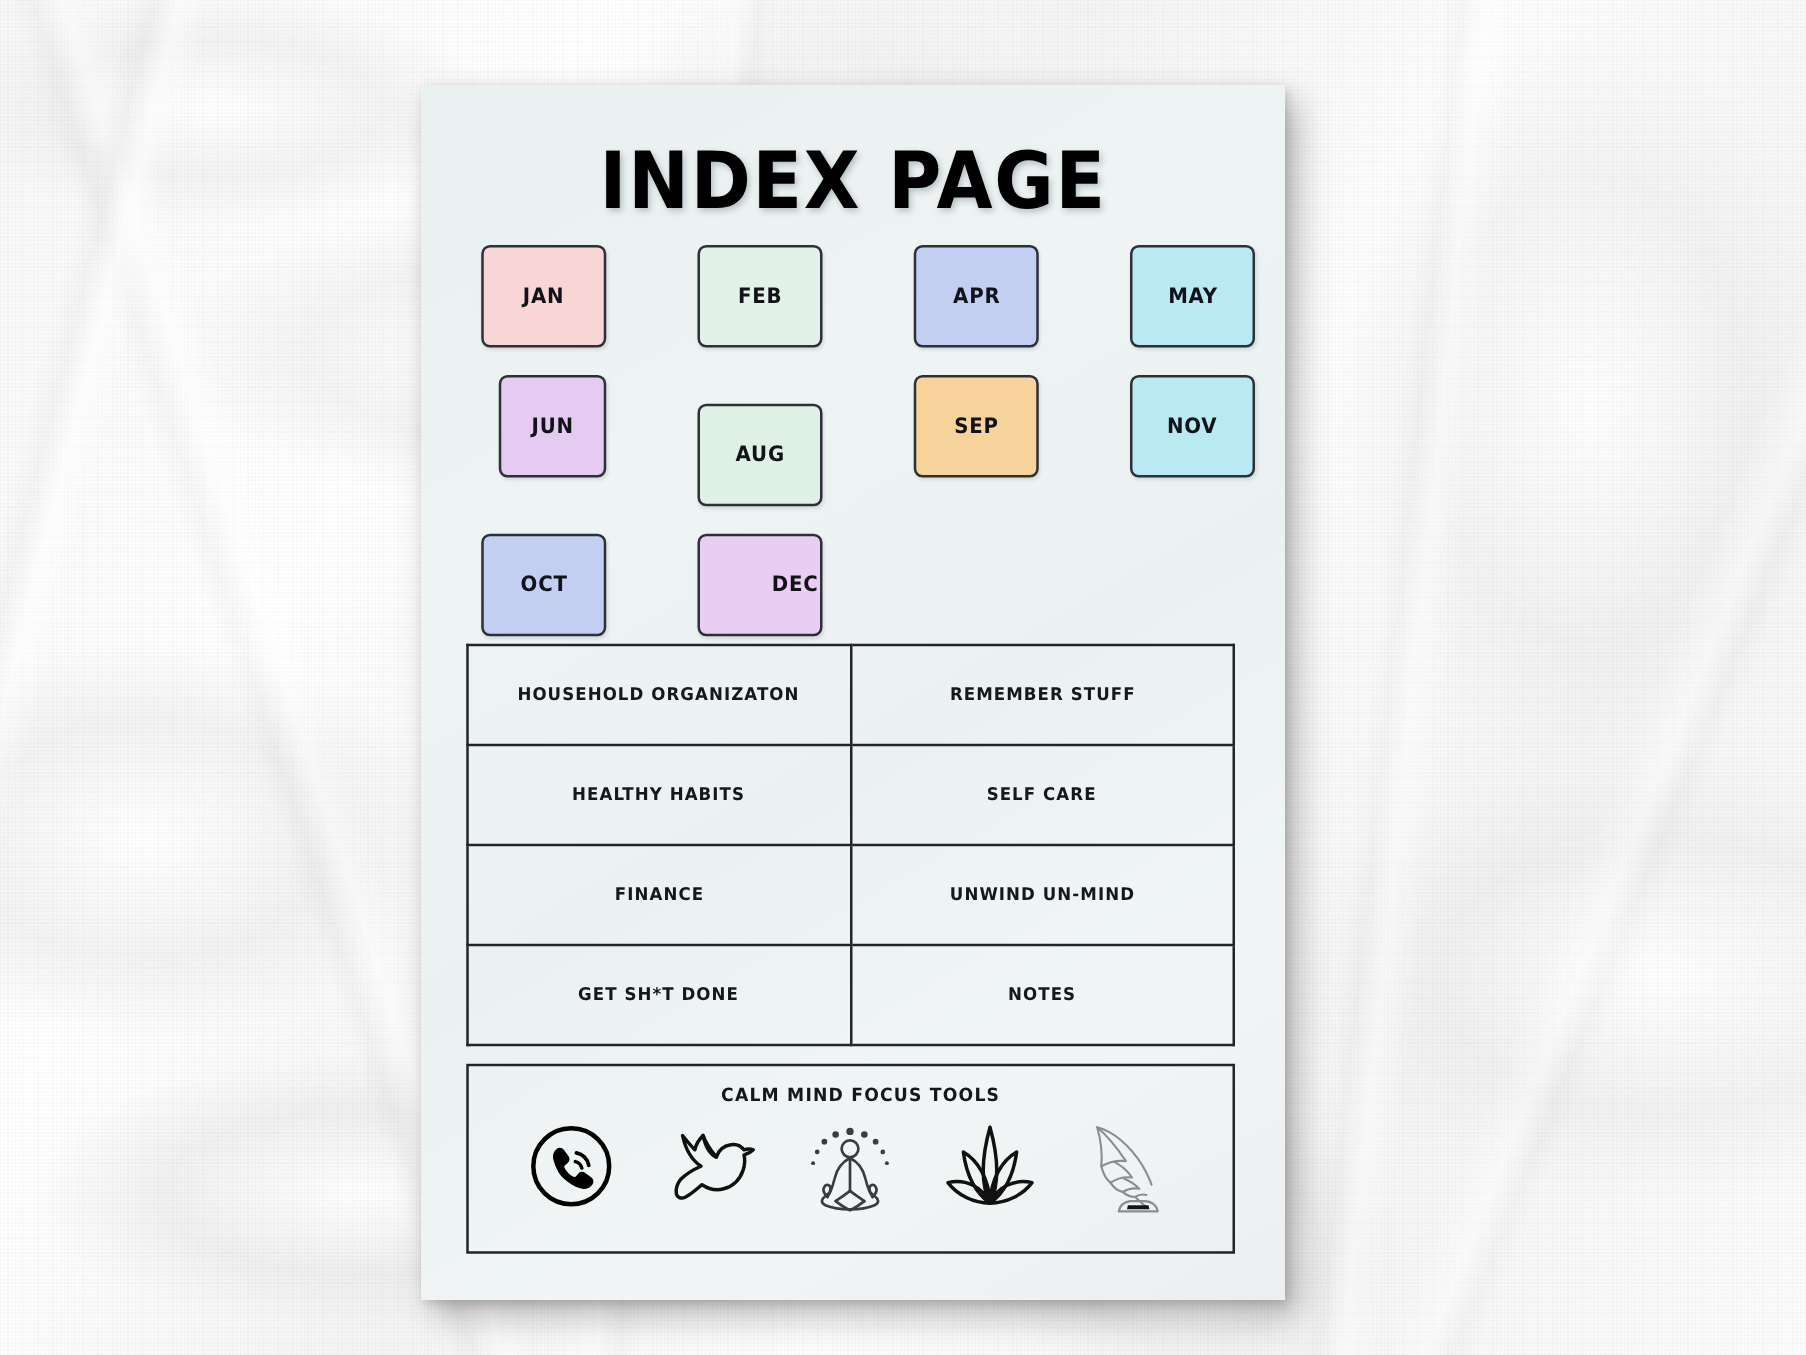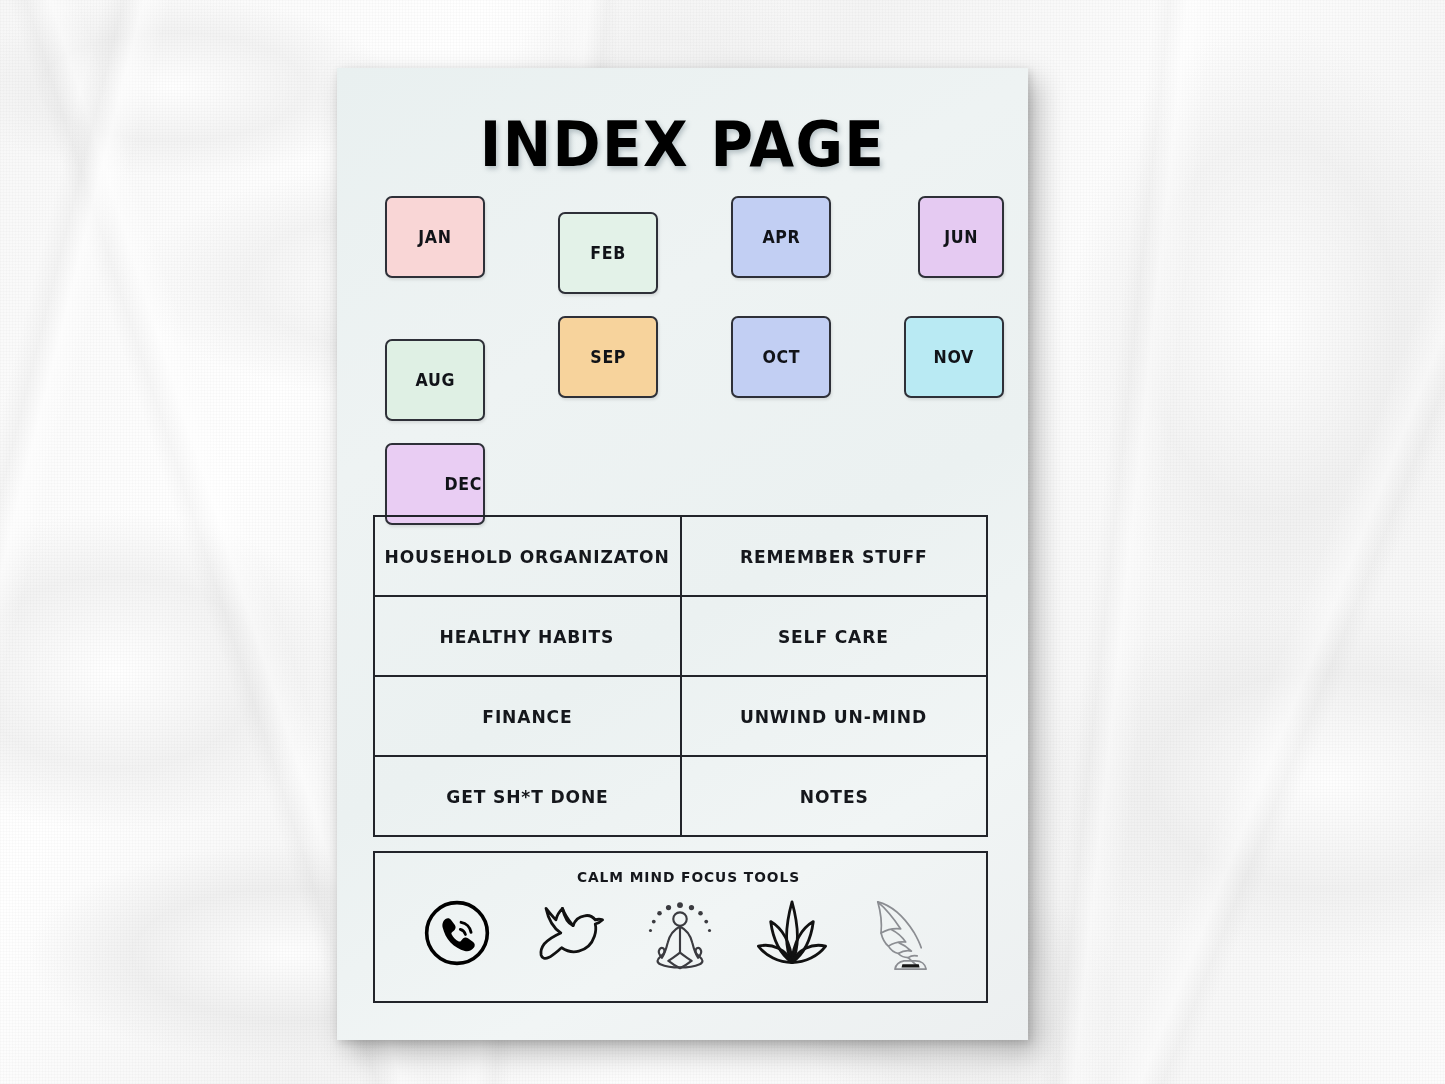--- a/index.html
+++ b/index.html
@@ -123,21 +123,21 @@
     border-collapse: collapse;
     table-layout: fixed;
   }
   #section-table td {
     height: 76px;
     border: 2.3px solid #22242a;
     text-align: center;
     vertical-align: middle;
     font-family: "DejaVu Sans", sans-serif;
     font-weight: bold;
-    font-size: 18px;
+    font-size: 14px;
     letter-spacing: 0.9px;
     color: #15171c;
   }
   #section-table td span {
     display: inline-block;
     transform: scaleX(0.95);
   }
 
   
   #focus-box {
@@ -175,40 +175,43 @@
 <div id="wall"></div>
 
 <div id="sheet">
 
   <div id="title">INDEX PAGE</div>
 
   <div id="month-grid">
     <div class="month-tile" style="background-color: rgb(249, 214, 214);">
       <span class="month-label">JAN</span>
     </div>
-    <div class="month-tile" style="background-color: rgb(227, 242, 232); margin-top: 16px;">
+    <div class="month-tile" style="background-color: rgb(227, 242, 232);">
       <span class="month-label">FEB</span>
     </div>
     <div class="month-tile" style="background-color: rgb(194, 207, 243);">
       <span class="month-label">APR</span>
     </div>
+    <div class="month-tile" style="background-color: rgb(185, 234, 243);">
+      <span class="month-label">MAY</span>
+    </div>
     <div class="month-tile" style="background-color: rgb(229, 202, 242); margin-left: 14px;">
       <span class="month-label">JUN</span>
     </div>
     <div class="month-tile" style="background-color: rgb(223, 240, 228); margin-top: 23px;">
       <span class="month-label">AUG</span>
     </div>
     <div class="month-tile" style="background-color: rgb(247, 211, 156);">
       <span class="month-label">SEP</span>
     </div>
+    <div class="month-tile" style="background-color: rgb(185, 234, 243);">
+      <span class="month-label">NOV</span>
+    </div>
     <div class="month-tile" style="background-color: rgb(194, 207, 243);">
       <span class="month-label">OCT</span>
-    </div>
-    <div class="month-tile" style="background-color: rgb(185, 234, 243);">
-      <span class="month-label">NOV</span>
     </div>
     <div class="month-tile" style="background-color: rgb(233, 205, 243); justify-content: flex-end;">
       <span class="month-label">DEC</span>
     </div>
   </div>
 
   <table id="section-table">
     <tbody>
         <tr>
       <td><span>HOUSEHOLD ORGANIZATON</span></td>

